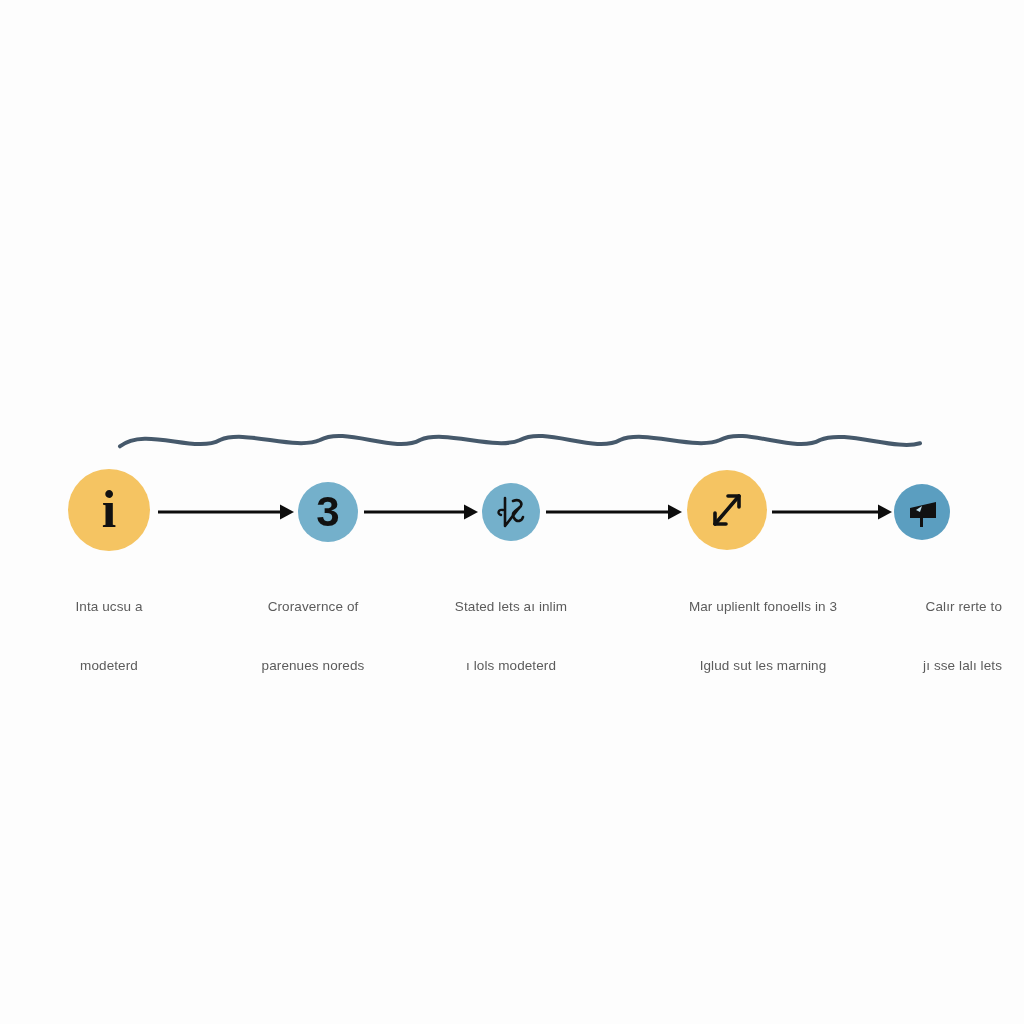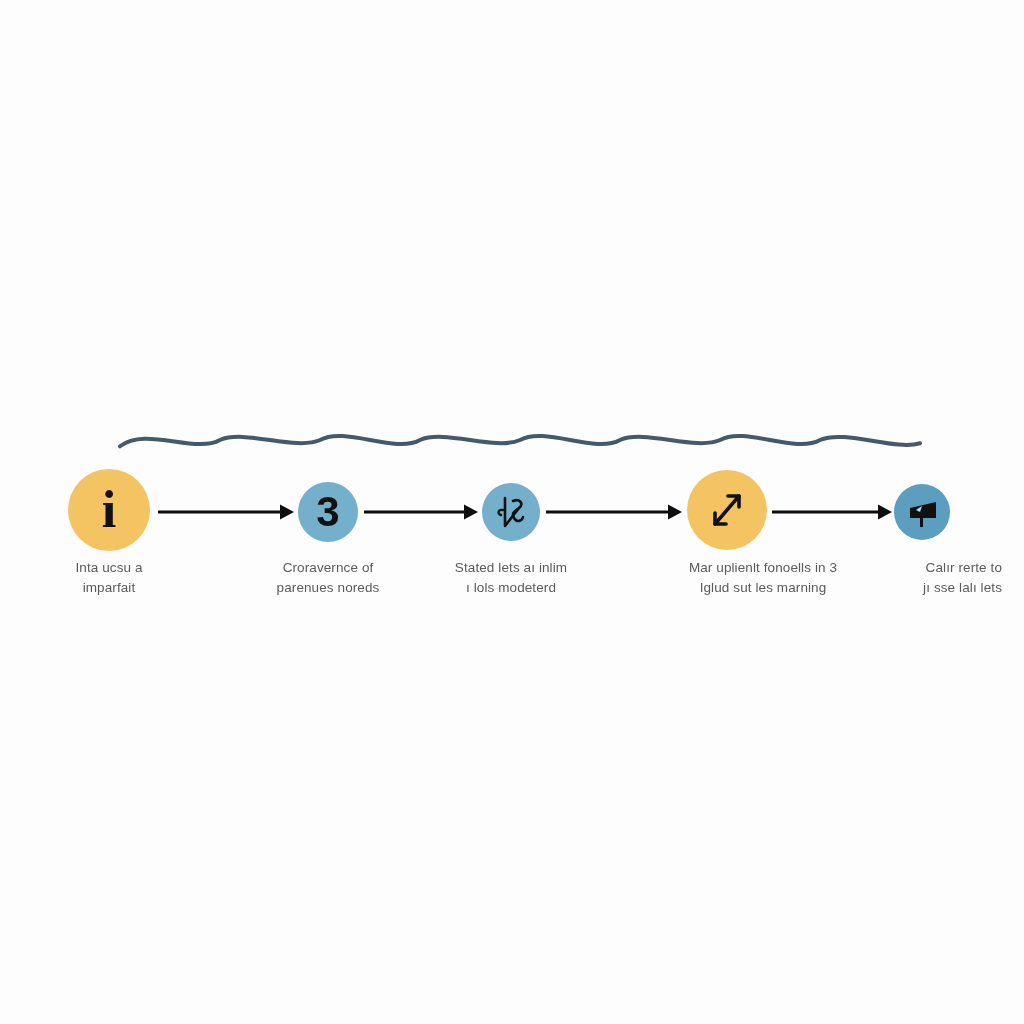--- a/index.html
+++ b/index.html
@@ -76,20 +76,21 @@
     text-align: center;
     color: #5b5b5b;
     font-size: 13.5px;
     line-height: 1.45;
     letter-spacing: 0.1px;
     top: 558px;
   }
   .caption .cap-line {
     display: block;
     white-space: nowrap;
+    margin-top: 39px;
   }
 </style>
 </head>
 <body>
 
 <div id="canvas">
 
   <div class="wave-layer">
     <svg width="1024" height="80" viewBox="0 0 1024 80">
       <path id="wave-path" fill="none" stroke="#46596b" stroke-width="4" stroke-linecap="round" d="M 120 46.3 C 145 26, 195 54, 220 40 C 245 29.08, 295 50.92, 320 40 C 345 26, 395 54, 420 40 C 445 29.08, 495 50.92, 520 40 C 545 26, 595 54, 620 40 C 645 29.08, 695 50.92, 720 40 C 745 26, 795 54, 820 40 C 845 29.08, 895 50.92, 920 43.275999999999996"></path>
@@ -158,23 +159,23 @@
           <rect x="16" y="24" width="3" height="9" fill="#111111"></rect>
           <path d="M12 16 L18 12 L16 18 Z" fill="#bcdcea"></path>
         </svg>
       </span>
     </div>
 
   </div>
 
   <div class="caption" id="cap-1" style="left:29px; width:160px;">
     <span class="cap-line">Inta ucsu a</span>
-    <span class="cap-line">imparfait</span>
+    <span class="cap-line">modeterd</span>
   </div>
-  <div class="caption" id="cap-2" style="left:243px; width:170px;text-align:center;">
+  <div class="caption" id="cap-2" style="left:228px; width:170px;text-align:center;">
     <span class="cap-line">Croravernce of</span>
     <span class="cap-line">parenues noreds</span>
   </div>
   <div class="caption" id="cap-3" style="left:426px; width:170px;">
     <span class="cap-line">Stated lets aı inlim</span>
     <span class="cap-line">ı lols modeterd</span>
   </div>
   <div class="caption" id="cap-4" style="left:668px; width:190px;">
     <span class="cap-line">Mar uplienlt fonoells in 3</span>
     <span class="cap-line">Iglud sut les marning</span>

